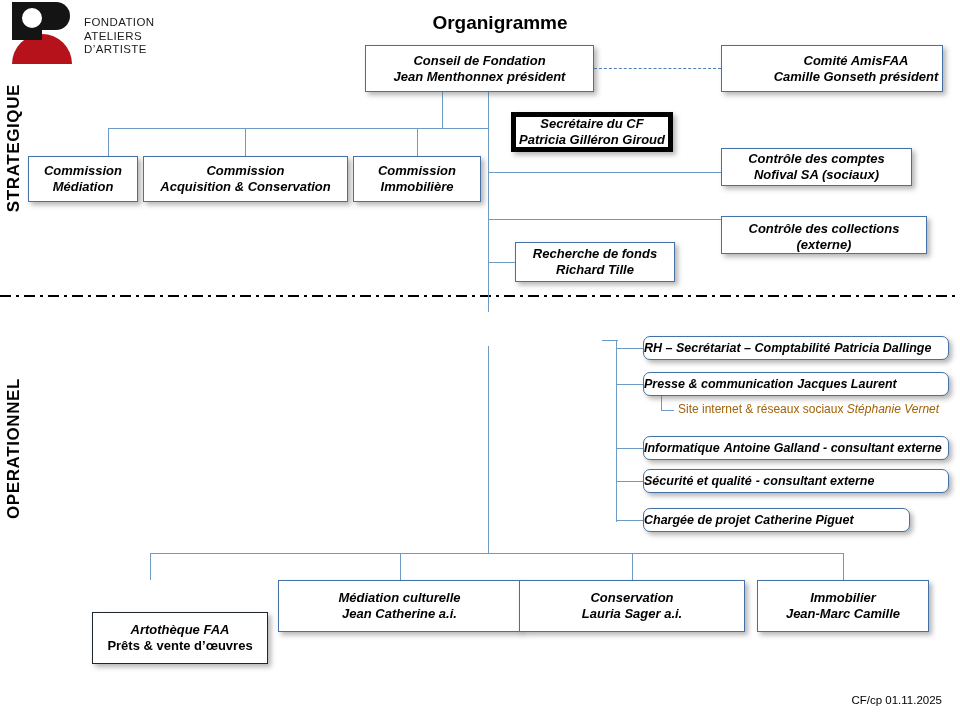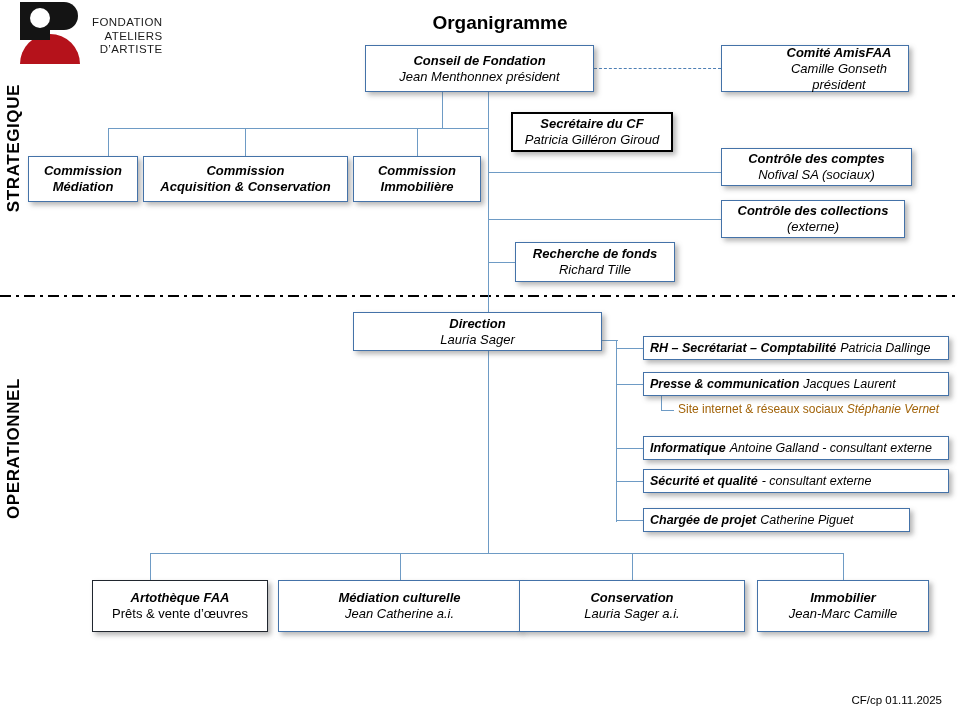--- a/index.html
+++ b/index.html
@@ -6,21 +6,21 @@
   body{
     width:960px;height:720px;
     background:#ffffff;
     font-family:"Liberation Sans","DejaVu Sans",sans-serif;
     overflow:hidden;
     position:relative;
   }
   #canvas{position:absolute;left:0;top:0;width:960px;height:720px;}
 
   
-  .logo{position:absolute;left:20px;top:2px;width:140px;height:70px;text-align:right;}
+  .logo{position:absolute;left:12px;top:2px;width:140px;height:70px;}
   .logo-mark{position:absolute;left:0;top:0;width:66px;height:64px;}
   .logo-text{
     position:absolute;left:72px;top:14px;
     font-size:11.5px;line-height:13.5px;font-weight:500;
     color:#1b1b1b;letter-spacing:.4px;white-space:pre-line;
   }
 
   
   .vlabel{
     position:absolute;
@@ -53,30 +53,30 @@
   
   .box{
     position:absolute;background:#fff;
     border:1.6px solid #4472a8;
     box-shadow:3px 3px 5px rgba(90,90,90,.45);
     box-sizing:border-box;
     display:flex;flex-direction:column;
     align-items:center;justify-content:center;
     text-align:center;color:#000;
   }
-  .box.dark{border:1.6px solid #20262e;}
-  .box.thin{border:2px solid #000000;box-shadow:3px 3px 5px rgba(90,90,90,.45);align-items:center;}
+  .box.dark{border:1.6px solid #20262e;margin-top:32px;}
+  .box.thin{border:5px solid #000000;box-shadow:3px 3px 5px rgba(90,90,90,.45);align-items:center;}
   .box .l1{font-weight:bold;font-size:13px;line-height:16px;font-style:italic;}
-  .box .l2{font-style:italic;font-size:13px;line-height:16px;}
+  .box .l2{font-style:italic;font-size:13px;line-height:16px;font-weight:bold;}
   .box .l2.plain{font-style:normal;}
 
   
   .box.inline{
     flex-direction:row;align-items:center;justify-content:flex-start;
-    text-align:left;padding-left:6px;gap:4px;
+    text-align:left;gap:4px;border-radius:7px;
   }
   .box.inline .l1{font-weight:bold;font-size:12.5px;}
   .box.inline .l2{font-style:italic;font-size:12.5px;}
 
   
   .plainlabel{
     position:absolute;font-size:12px;color:#a16207;white-space:nowrap;
   }
   .plainlabel .l1{font-style:normal;}
   .plainlabel .l2{font-style:italic;}
@@ -132,21 +132,21 @@
   <div class="ln h" style="left:488px;top:219px;width:233px;"></div>
   <div class="ln h" style="left:488px;top:262px;width:27px;"></div>
 
   <div class="dashln" style="left:594px;top:68px;width:127px;"></div>
 
   <div class="box" style="left:365px;top:45px;width:229px;height:47px;">
     <div class="l1">Conseil de Fondation</div>
     <div class="l2">Jean Menthonnex président</div>
   </div>
 
-  <div class="box" style="left:721px;top:45px;width:188px;height:47px;padding-left:48px;">
+  <div class="box" style="left:721px;top:45px;width:222px;height:47px;padding-left:48px;">
     <div class="l1">Comité AmisFAA</div>
     <div class="l2">Camille Gonseth président</div>
   </div>
 
   <div class="box thin" style="left:511px;top:112px;width:162px;height:40px;">
     <div class="l1">Secrétaire du CF</div>
     <div class="l2">Patricia Gilléron Giroud</div>
   </div>
 
   <div class="box" style="left:28px;top:156px;width:110px;height:46px;">
@@ -162,21 +162,21 @@
   <div class="box" style="left:353px;top:156px;width:128px;height:46px;">
     <div class="l1">Commission</div>
     <div class="l1">Immobilière</div>
   </div>
 
   <div class="box" style="left:721px;top:148px;width:191px;height:38px;">
     <div class="l1">Contrôle des comptes</div>
     <div class="l2">Nofival SA (sociaux)</div>
   </div>
 
-  <div class="box" style="left:721px;top:200px;width:184px;height:38px;">
+  <div class="box" style="left:721px;top:216px;width:206px;height:38px;justify-content:flex-end;">
     <div class="l1">Contrôle des collections</div>
     <div class="l2">(externe)</div>
   </div>
 
   <div class="box" style="left:515px;top:242px;width:160px;height:40px;">
     <div class="l1">Recherche de fonds</div>
     <div class="l2">Richard Tille</div>
   </div>
 
   <div class="ln v" style="left:488px;top:296px;height:16px;"></div>
@@ -192,24 +192,20 @@
 
   <div class="ln v" style="left:661px;top:394px;height:17px;"></div>
   <div class="ln h" style="left:661px;top:410px;width:13px;"></div>
 
   <div class="ln h" style="left:150px;top:553px;width:694px;"></div>
   <div class="ln v" style="left:150px;top:553px;height:27px;"></div>
   <div class="ln v" style="left:400px;top:553px;height:27px;"></div>
   <div class="ln v" style="left:632px;top:553px;height:27px;"></div>
   <div class="ln v" style="left:843px;top:553px;height:27px;"></div>
 
-  <div class="box" style="left:353px;top:312px;width:249px;height:39px;">
-    <div class="l1">Direction</div>
-    <div class="l2">Lauria Sager</div>
-  </div>
 
   <div class="box inline" style="left:643px;top:336px;width:306px;height:24px;">
     <span class="l1">RH – Secrétariat – Comptabilité</span>
     <span class="l2">Patricia Dallinge</span>
   </div>
 
   <div class="box inline" style="left:643px;top:372px;width:306px;height:24px;">
     <span class="l1">Presse &amp; communication</span>
     <span class="l2">Jacques Laurent</span>
   </div>

